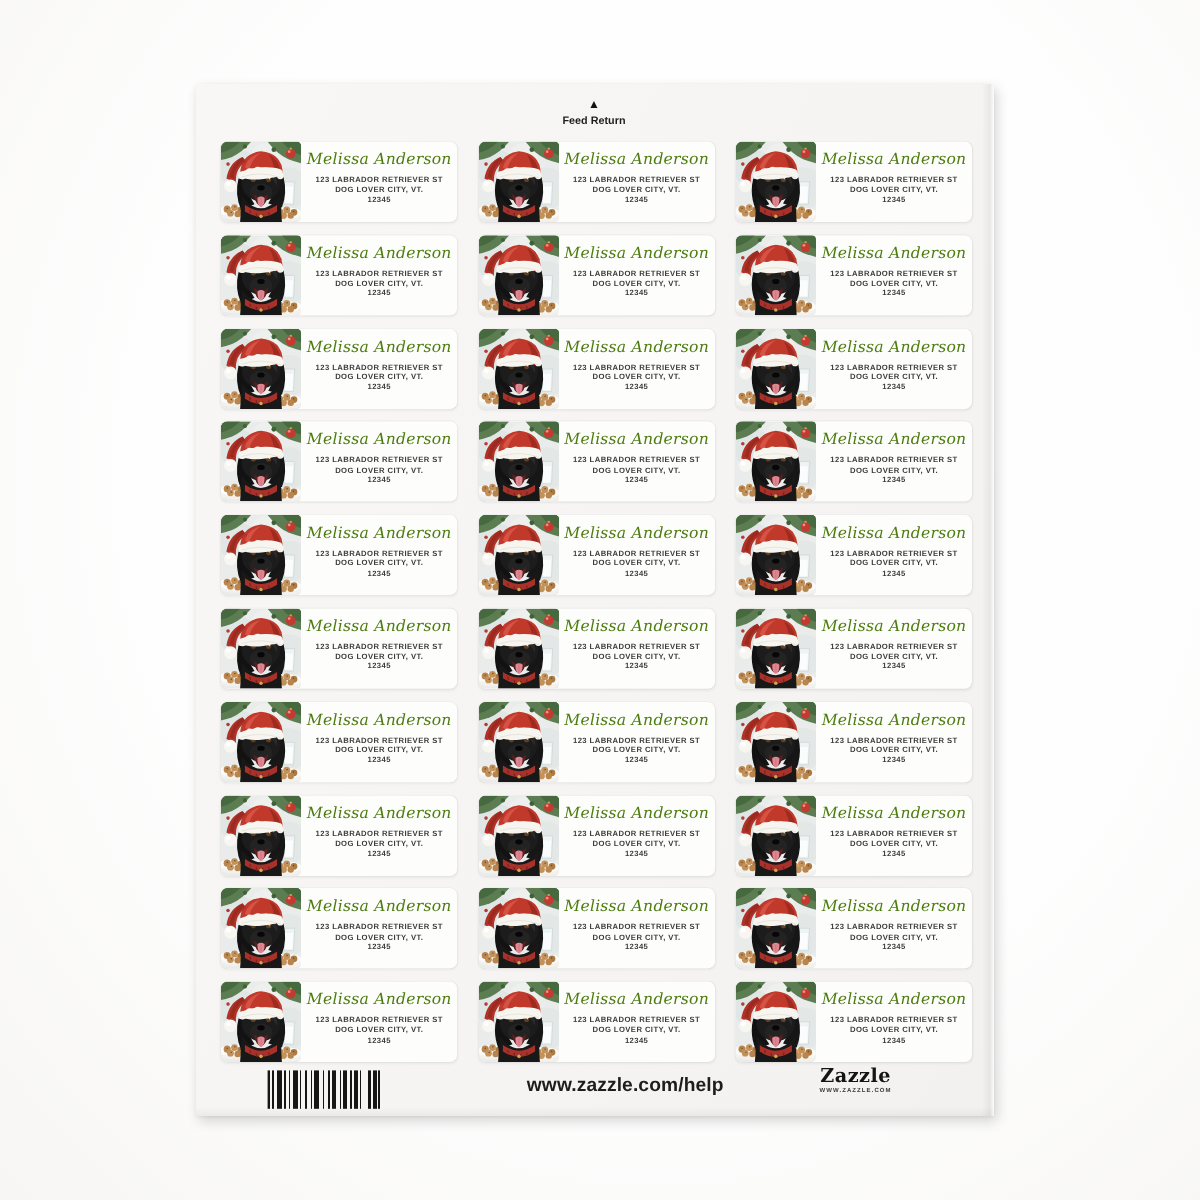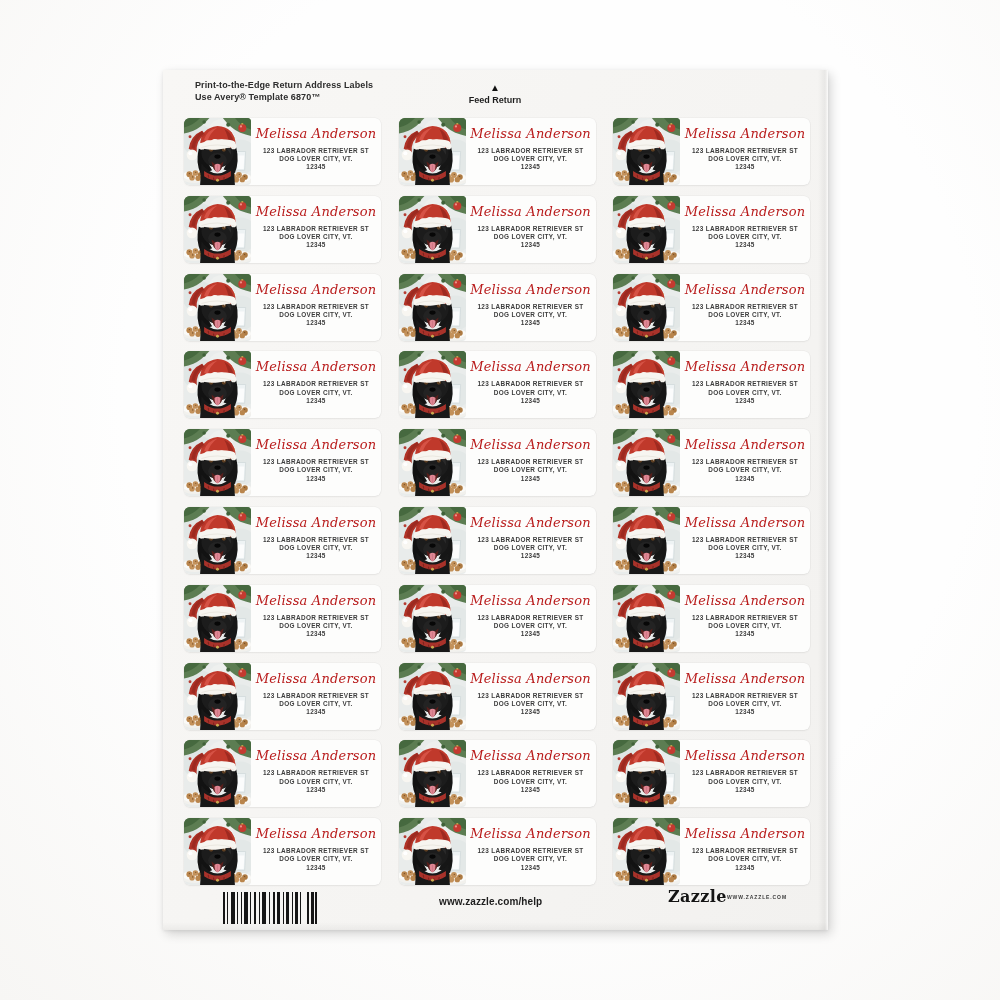--- a/index.html
+++ b/index.html
@@ -47,21 +47,21 @@
     box-shadow: 0 0 0 0.5px rgba(0,0,0,0.05), 0 1px 2px rgba(0,0,0,0.05);
     display:flex; align-items:stretch; overflow:hidden;
   }
   .art { width:67px; height:67px; flex:0 0 67px; border-radius:4px; display:block; }
   .txt {
     flex:1 1 auto; display:flex; flex-direction:column; align-items:center;
     padding-top:7px;
   }
   .name {
     font-family:"DejaVu Serif", serif; font-style:italic; font-weight:400;
-    font-size:13px; line-height:18px; color:#b91c1c; letter-spacing:0.2px;
+    font-size:13px; line-height:18px; color:#4d7c0f; letter-spacing:0.2px;
     white-space:nowrap;
   }
   .addr {
     font-size:6.4px; font-weight:700; letter-spacing:0.35px;
     color:#3c3c3c; line-height:7.8px; text-align:center; margin-top:0.4px;
     white-space:nowrap;
   }
   .addr-first { margin-top:4px; }
   .footer-barcode {
     position:absolute; left:60px; top:822px; width:110px; height:32px;
@@ -83,25 +83,25 @@
       #161616 63px 66px, transparent 66px 69px,
       #161616 69px 70px, transparent 70px 72px,
       #161616 72px 75px, transparent 75px 77px,
       #161616 77px 78px, transparent 78px 84px,
       #161616 84px 86px, transparent 86px 88px,
       #161616 88px 91px, transparent 91px 92px,
       #161616 92px 94px, transparent 94px 110px);
   }
   .footer-help {
     position:absolute; left:276px; top:826px; width:120px;
-    font-size:10px; font-weight:700; color:#1d1d1d; letter-spacing:0.1px;
+    text-align:center; font-size:16px; font-weight:700; color:#1d1d1d; letter-spacing:0.1px;
   }
   .brand {
     position:absolute; left:505px; top:818px; width:90px;
-    display:flex; flex-direction:row; align-items:center;
+    display:flex; flex-direction:column; align-items:center;
   }
   .brand-word {
     font-family:"DejaVu Serif", serif; font-weight:700;
     font-size:16px; line-height:17px; color:#141414; letter-spacing:0.4px;
   }
   .brand-url {
     font-size:5px; font-weight:700; letter-spacing:0.9px; color:#3a3a3a;
     text-transform:uppercase; margin-top:1px;
   }
   .defs-holder { position:absolute; width:0; height:0; overflow:hidden; }
@@ -201,24 +201,20 @@
       <path d="M26,44 Q50,36 75,45" stroke="#ddd8cd" stroke-width="1" fill="none" opacity="0.7"></path>
 
       <circle cx="12" cy="55" r="8" fill="#f8f6f1"></circle>
       <circle cx="9.5" cy="52.5" r="3" fill="#ffffff"></circle>
     </symbol>
   </defs>
 </svg>
 
 <div class="sheet">
 
-  <div class="hdr">
-    <div>Print-to-the-Edge Return Address Labels</div>
-    <div>Use Avery® Template 6870™</div>
-  </div>
 
   <div class="feed">
     <div class="feed-arrow">▲</div>
     <div class="feed-label">Feed Return</div>
   </div>
 
   <div class="grid" id="labels-grid">
   <div class="label">
     <svg class="art">
           <use href="#dog-art"></use>

